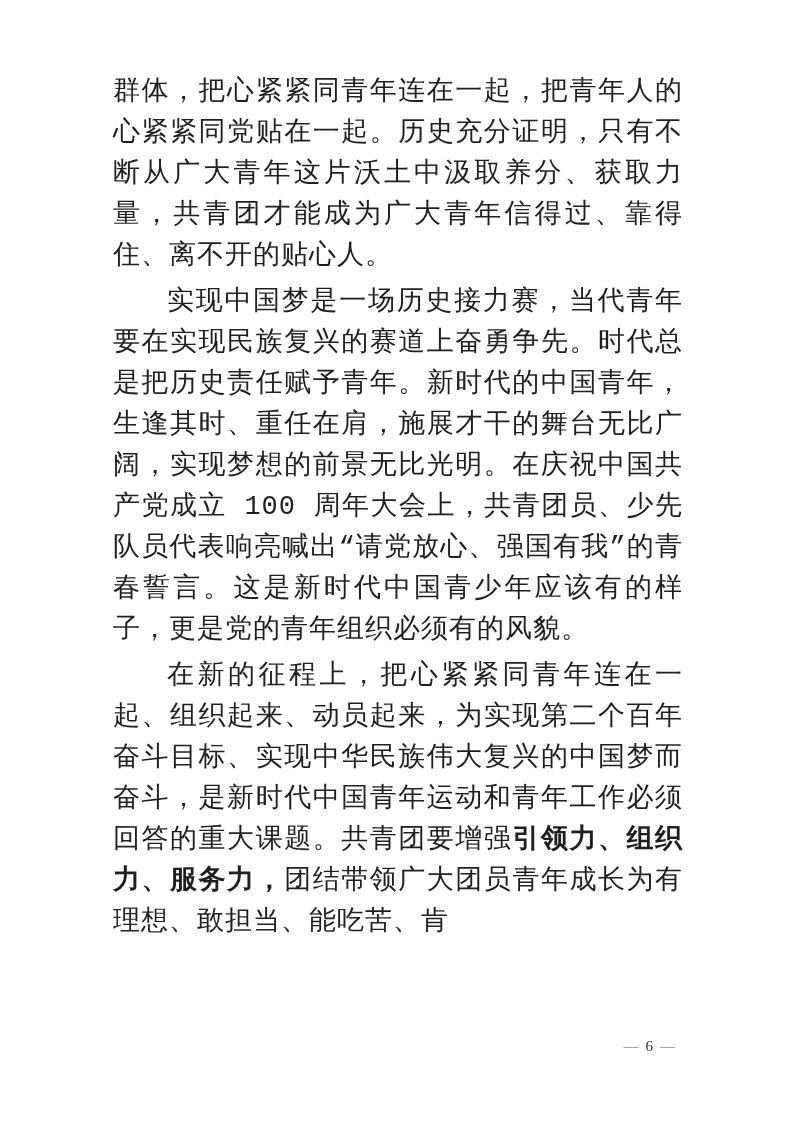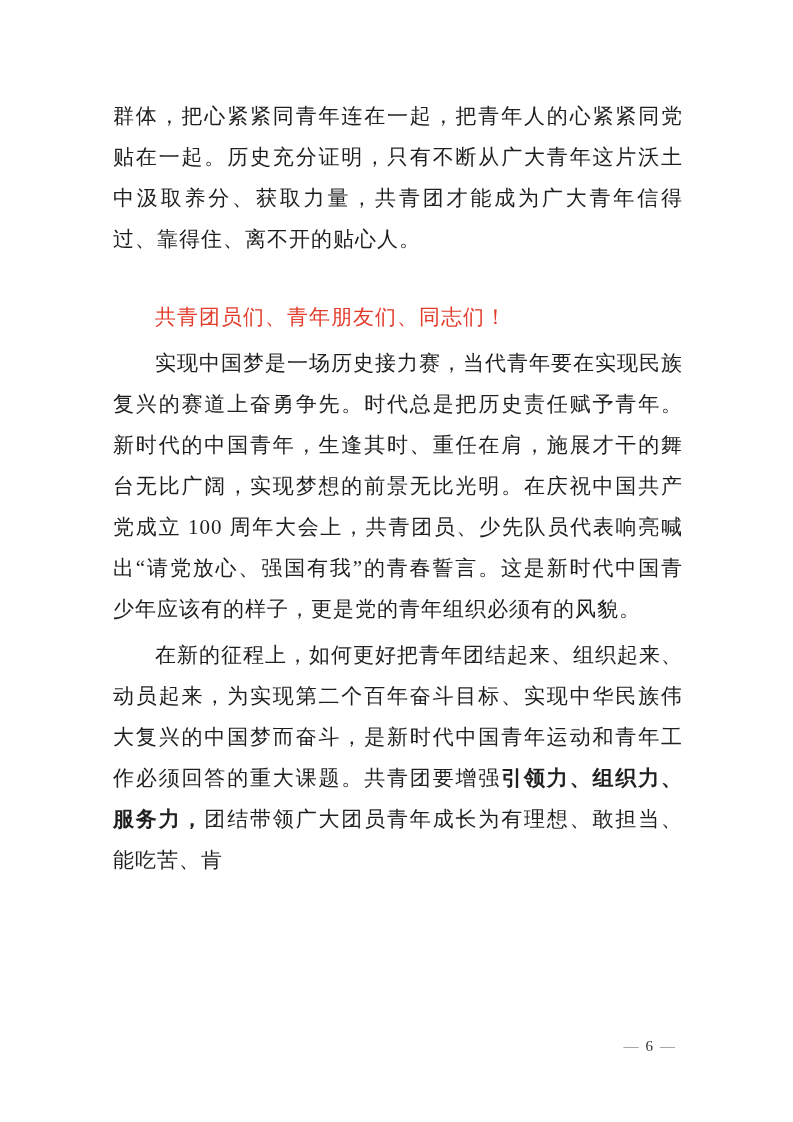--- a/index.html
+++ b/index.html
@@ -12,27 +12,28 @@
     width: 793px;
     height: 1122px;
     background: #ffffff;
     overflow: hidden;
     font-family: "Liberation Serif", "DejaVu Serif", serif;
     color: #1f1f1f;
   }
   .content {
     position: absolute;
     left: 113px;
-    top: 96px;
+    top: 72px;
     width: 570px;
-    font-size: 21px;
+    font-size: 27px;
     line-height: 41px;
     letter-spacing: 1px;
     text-align: justify;
     text-justify: inter-ideograph;
+    font-family: Liberation Mono, monospace;
   }
   .para {
     margin: 0 0 5px 0;
     text-indent: 2em;
   }
   .no-indent {
     text-indent: 0;
   }
   .heading {
     margin-top: 37px;
@@ -59,22 +60,21 @@
     padding: 0 7px;
   }
 </style>
 </head>
 <body>
 
 <div class="page">
   <div class="content">
     <p class="para no-indent">群体，把心紧紧同青年连在一起，把青年人的心紧紧同党贴在一起。历史充分证明，只有不断从广大青年这片沃土中汲取养分、获取力量，共青团才能成为广大青年信得过、靠得住、离不开的贴心人。</p>
 
-    <p class="para heading" style="color: rgb(226, 59, 42);">共青团员们、青年朋友们、同志们！</p>
 
 
     <p class="para">实现中国梦是一场历史接力赛，当代青年要在实现民族复兴的赛道上奋勇争先。时代总是把历史责任赋予青年。新时代的中国青年，生逢其时、重任在肩，施展才干的舞台无比广阔，实现梦想的前景无比光明。在庆祝中国共产党成立 100 周年大会上，共青团员、少先队员代表响亮喊出“请党放心、强国有我”的青春誓言。这是新时代中国青少年应该有的样子，更是党的青年组织必须有的风貌。</p>
 
-    <p class="para"><span>在新的征程上，如何更好把青年团结起来、组织起来、动员起来，为实现第二个百年奋斗目标、实现中华民族伟大复兴的中国梦而奋斗，是新时代中国青年运动和青年工作必须回答的重大课题。共青团要增强</span><span class="bold">引领力、组织力、服务力，</span><span>团结带领广大团员青年成长为有理想、敢担当、能吃苦、肯</span></p>
+    <p class="para"><span>在新的征程上，把心紧紧同青年连在一起、组织起来、动员起来，为实现第二个百年奋斗目标、实现中华民族伟大复兴的中国梦而奋斗，是新时代中国青年运动和青年工作必须回答的重大课题。共青团要增强</span><span class="bold">引领力、组织力、服务力，</span><span>团结带领广大团员青年成长为有理想、敢担当、能吃苦、肯</span></p>
   </div>
 
   <div class="footer"><span class="dash">—</span><span class="num">6</span><span class="dash">—</span></div>
 </div>
 
 </body></html>

